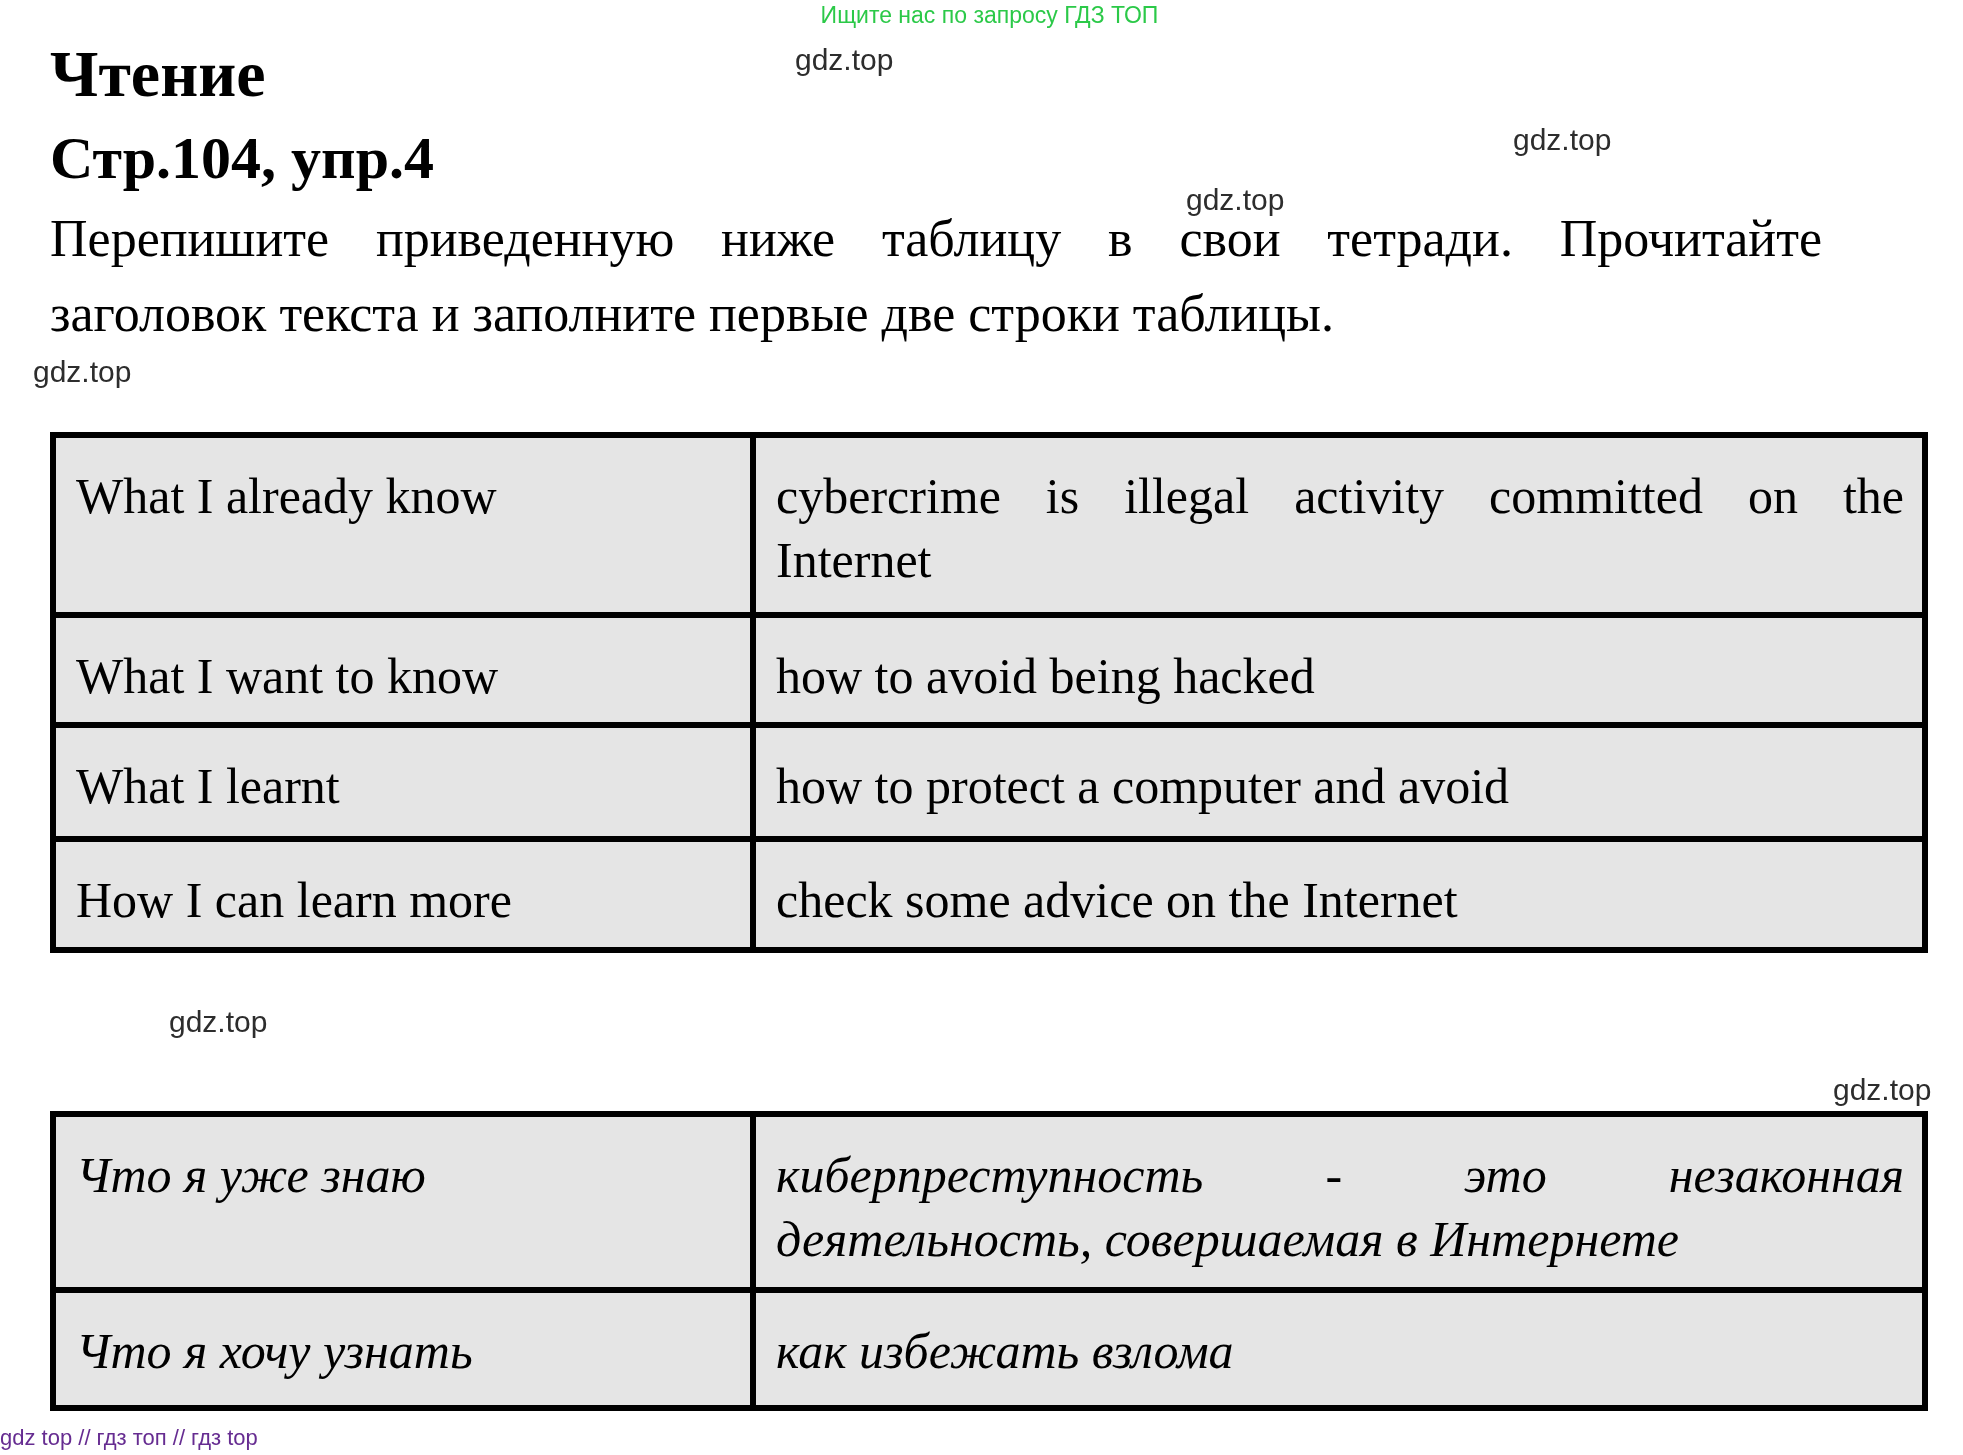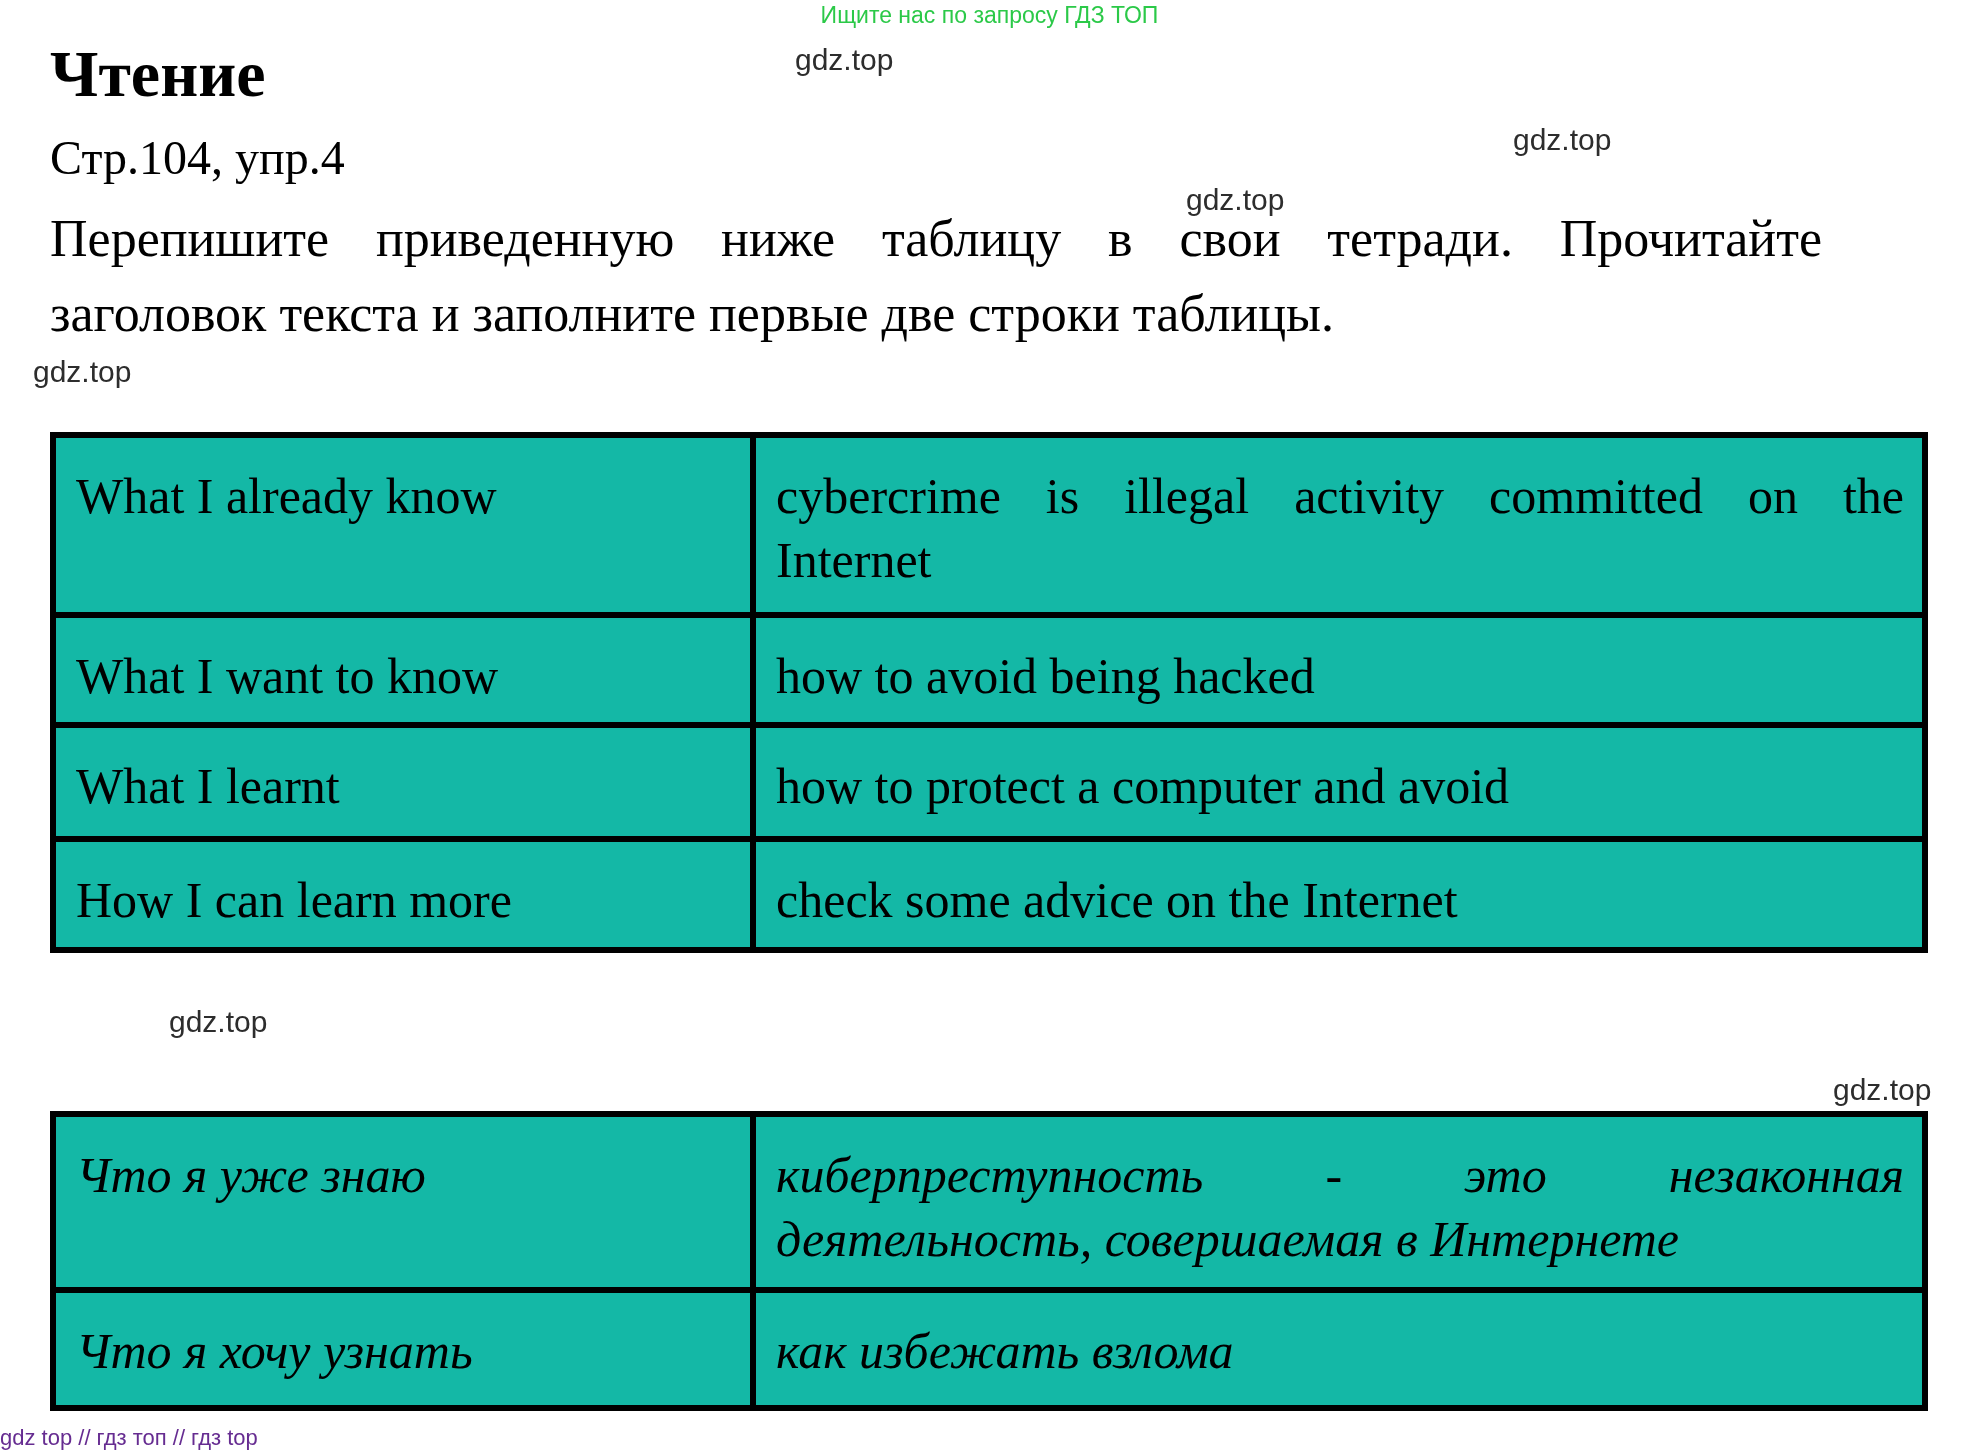--- a/index.html
+++ b/index.html
@@ -43,35 +43,35 @@
   .wm11 { left:1160px; top:1298px;}
   .wm12 { left:596px;  top:1352px;}
 
   
   .h-title {
     position:absolute; left:50px; top:42px;
     font-weight:bold; font-size:66px; line-height:64px;
   }
   .h-exercise {
     position:absolute; left:50px; top:126px;
-    font-weight:normal; font-size:48px; line-height:64px;
+    font-weight:bold; font-size:60px; line-height:64px;
   }
 
   
   .instructions {
     position:absolute; left:50px; top:201px; width:1772px;
     font-size:52px; line-height:75px;
   }
   .just-last { text-align:justify; text-align-last:justify; }
 
   
   table.doc-table {
     position:absolute; left:50px; width:1878px;
     border-collapse:collapse; table-layout:fixed;
-    background:#14b8a6;
+    background:#e5e5e5;
   }
   table.tbl-en { top:432px; }
   table.tbl-ru { top:1111px; }
   table.doc-table td {
     border:6px solid #000;
     vertical-align:top;
     padding:26px 18px 10px 20px;
     font-size:50px; line-height:64px;
   }
   table.doc-table td.c1 { width:700px; }

